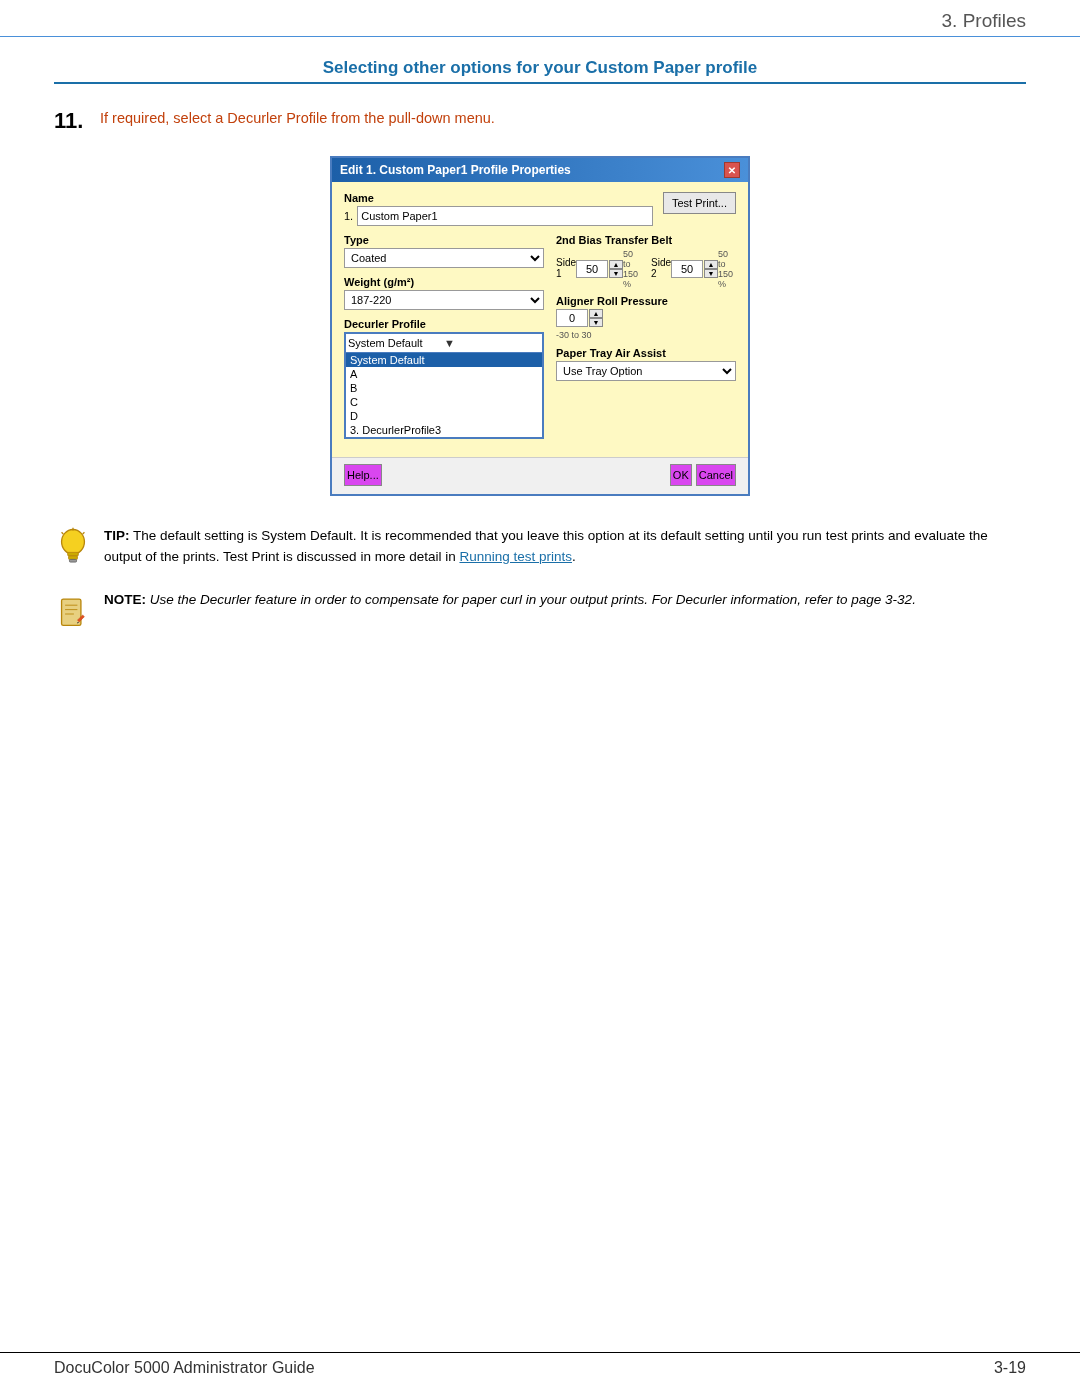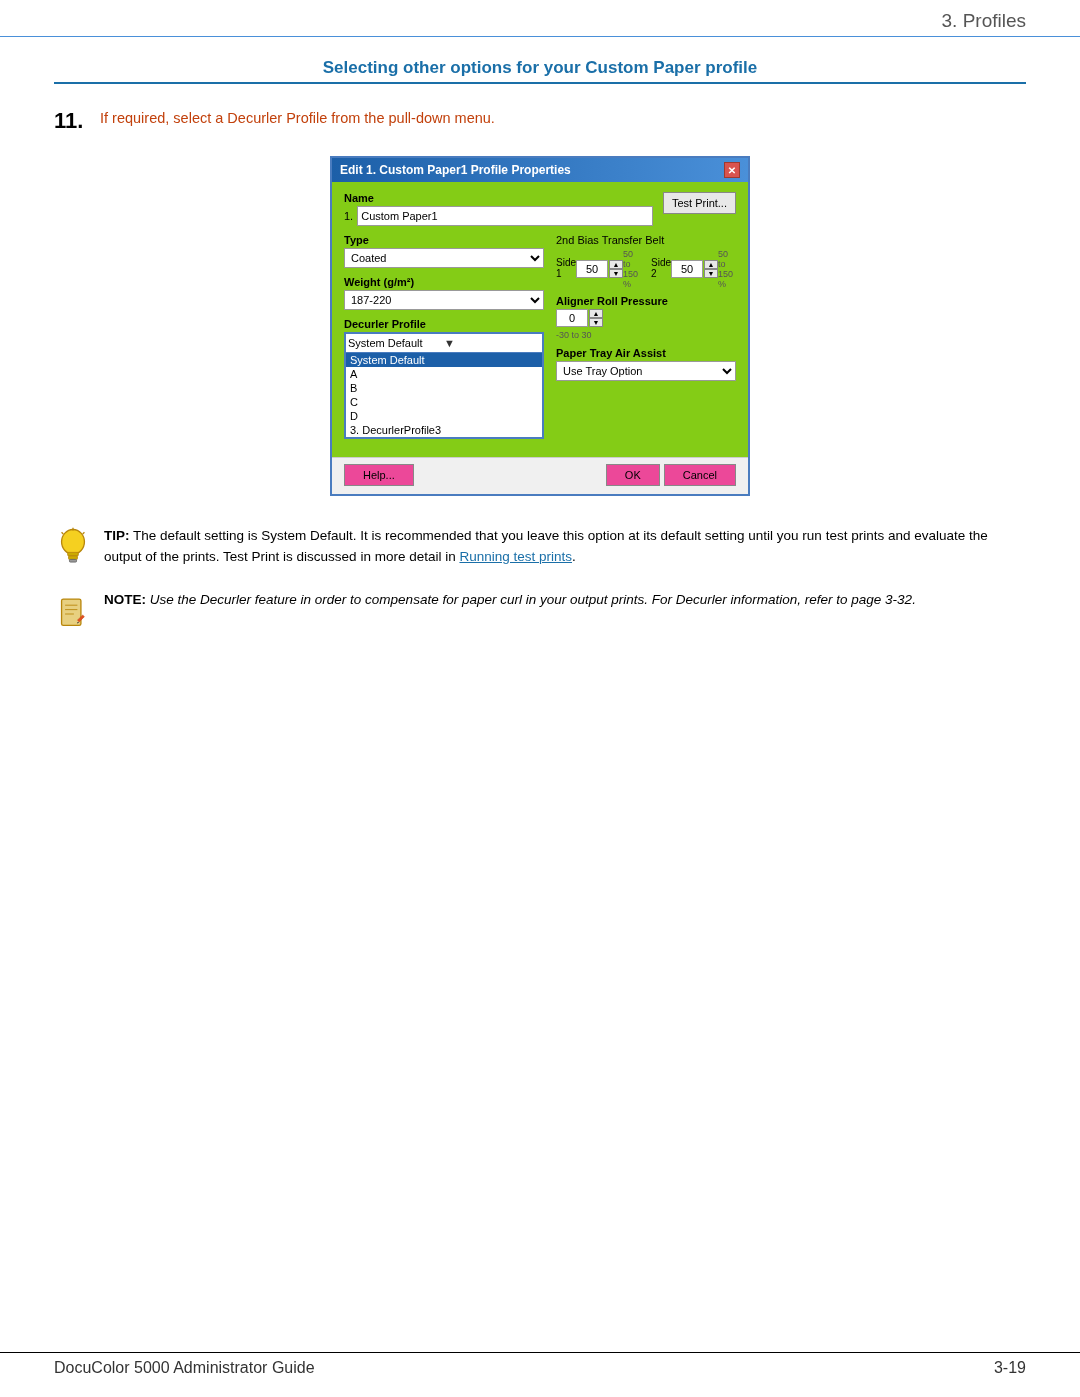--- a/index.html
+++ b/index.html
@@ -98,21 +98,21 @@
       border: 1px solid #a0392f;
       color: #fff;
       font-size: 10px;
       text-align: center;
       line-height: 15px;
       cursor: pointer;
     }
 
     .dialog-body {
       padding: 10px 12px;
-      background: #84cc16;
+      background: #fef9c3;
     }
 
     
     .name-row {
       display: flex;
       align-items: flex-start;
       justify-content: space-between;
       margin-bottom: 8px;
     }
     .name-group { flex: 1; margin-right: 10px; }
@@ -197,21 +197,21 @@
       padding: 1px 4px;
       cursor: pointer;
     }
     .dropdown-item.highlighted {
       background: #1c5fa8;
       color: #fff;
     }
 
     
     .bias-section { margin-bottom: 6px; }
-    .bias-label { font-weight: normal; font-size: 11px; margin-bottom: 2px; }
+    .bias-label { font-weight: bold; font-size: 11px; margin-bottom: 2px; }
     .bias-sides {
       display: flex;
       gap: 10px;
       align-items: flex-start;
     }
     .bias-side { display: flex; flex-direction: row; align-items: center; }
     .side-label { font-size: 10px; margin-bottom: 2px; }
     .spinner-group { display: flex; align-items: center; }
     .spinner-input {
       width: 32px;
@@ -251,23 +251,23 @@
     .dialog-footer {
       display: flex;
       justify-content: space-between;
       align-items: center;
       padding: 6px 12px 8px;
       border-top: 1px solid #ccc;
       background: #f0f0f0;
     }
     .footer-btn {
       height: 22px;
-      padding: 0 18px;
-      font-size: 11px;
-      background: #ec4899;
+      padding: 0 2px;
+      font-size: 11px;
+      background: #d946ef;
       border: 1px solid #888;
       cursor: pointer;
     }
     .footer-btn-group { display: flex; gap: 4px; }
 
     
     .tip-block {
       display: flex;
       align-items: center;
       margin-bottom: 20px;

